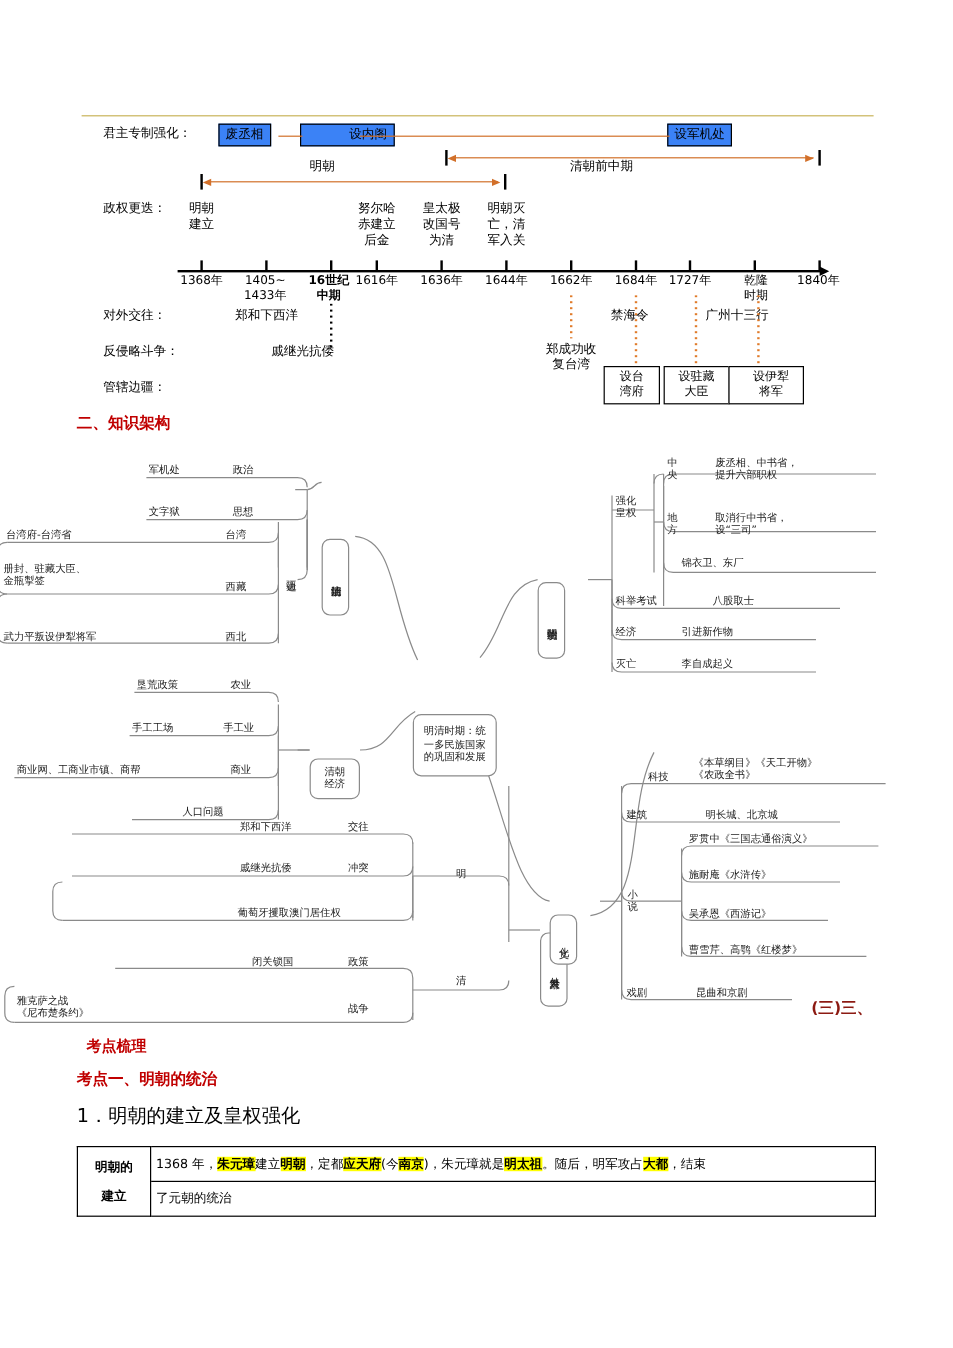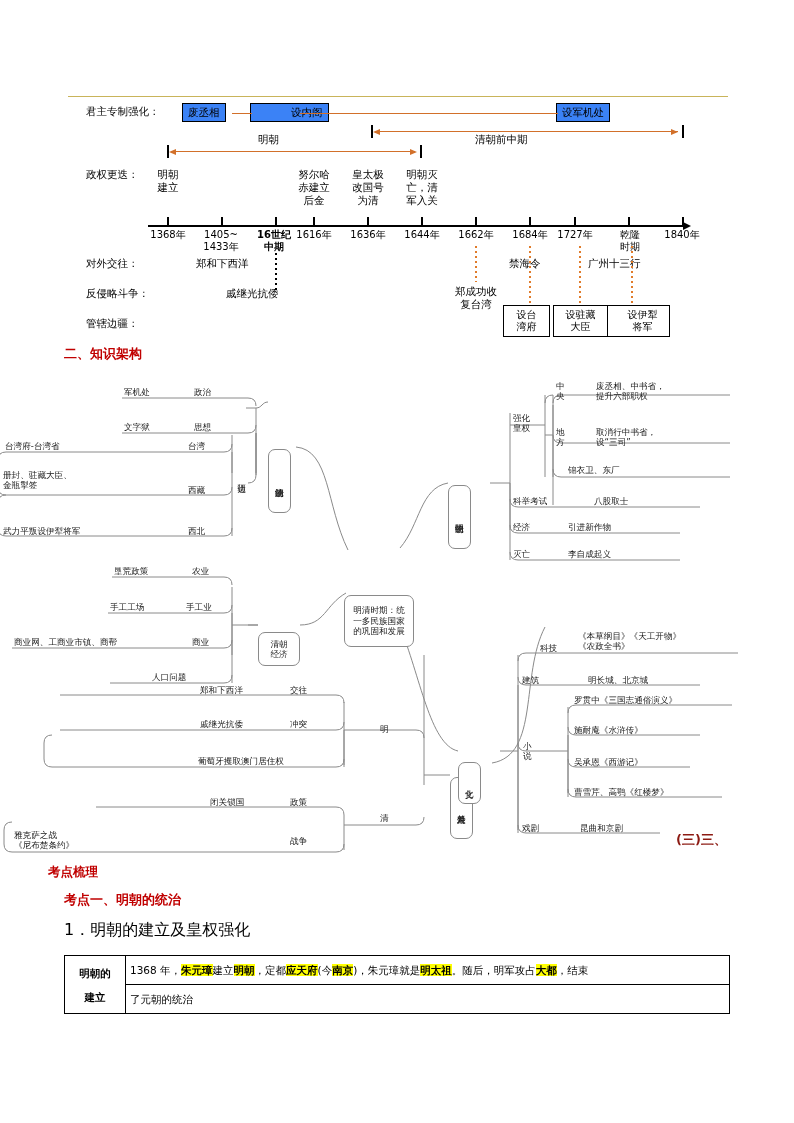--- a/index.html
+++ b/index.html
@@ -357,21 +357,21 @@
     <div class="node" style="left:574px;top:340px;">罗贯中《三国志通俗演义》</div>
     <div class="node" style="left:574px;top:370px;">施耐庵《水浒传》</div>
     <div class="node" style="left:574px;top:402px;">吴承恩《西游记》</div>
     <div class="node" style="left:574px;top:432px;">曹雪芹、高鹗《红楼梦》</div>
     <div class="node" style="left:522px;top:468px;">戏剧</div>
     <div class="node" style="left:580px;top:468px;">昆曲和京剧</div>
 
     <div class="abs" style="left:676px;top:476px;color:#8c1a12;font-weight:bold;font-size:13px;">(三)三、</div>
   </div>
 
-  <div class="abs h-red" style="left:48px;top:864px;">考点梳理</div>
+  <div class="abs h-red" style="left:72px;top:864px;">考点梳理</div>
   <div class="abs h-red-lg" style="left:64px;top:891px;">考点一、明朝的统治</div>
   <div class="abs body-txt" style="left:64px;top:922px;">1．明朝的建立及皇权强化</div>
 
   <table class="tbl">
     <tbody>
         <tr>
       <td class="k" rowspan="2">
         <span>明朝的</span><br>
         <span>建立</span>
       </td>

